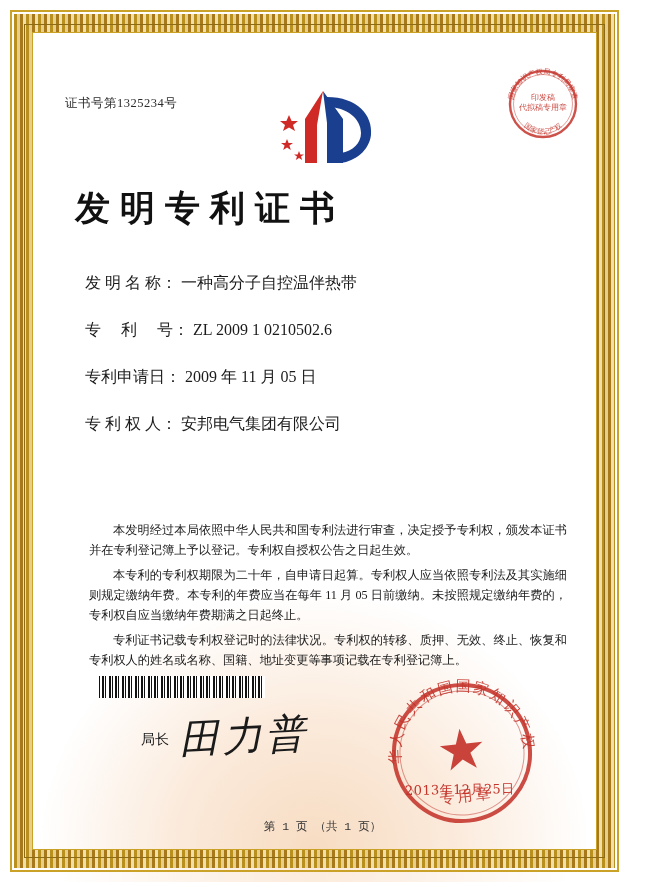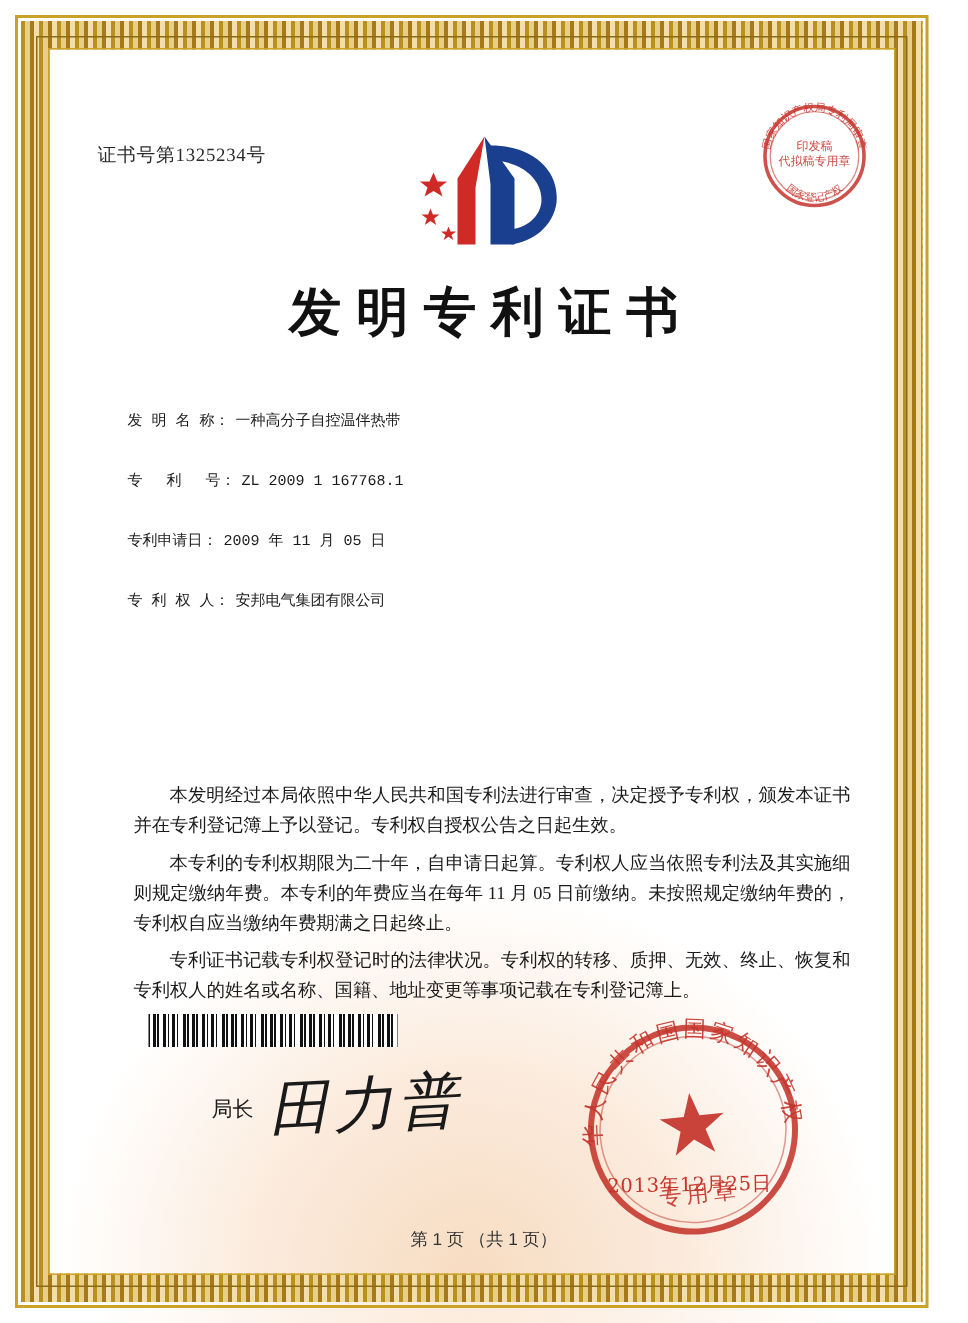--- a/index.html
+++ b/index.html
@@ -115,41 +115,42 @@
     transform: translateX(-50%);
     top: 56px;
     width: 116px;
     height: 78px;
   }
 
   .main-title {
     position: absolute;
     left: 0; right: 0;
     top: 152px;
-    text-align: center;
+    text-align: left;
     font-size: 35px;
     font-weight: bold;
     letter-spacing: 10px;
     color: #111111;
     font-family: "DejaVu Serif", serif;
     text-indent: 10px;
+    padding-left: 32px;
   }
 
   .fields {
     position: absolute;
     left: 52px;
     top: 240px;
     width: 500px;
   }
   .field-row {
-    font-size: 10px;
+    font-size: 16px;
     color: #1b1b1b;
     margin-bottom: 26px;
     white-space: nowrap;
-    font-family: Liberation Mono, monospace;
+    font-family: Liberation Serif, serif;
   }
   .field-label {
     display: inline-block;
     color: #1b1b1b;
   }
   .field-value {
     display: inline-block;
     margin-left: 4px;
   }
 
@@ -221,21 +222,21 @@
     transform: rotate(-1deg);
   }
 
   .page-footer {
     position: absolute;
     left: 0; right: 0;
     top: 786px;
     text-align: center;
     font-size: 11.5px;
     color: #333333;
-    font-family: Liberation Sans, sans-serif;
+    font-family: Liberation Mono, monospace;
   }
 </style>
 </head>
 <body>
 
 <div class="certificate">
 
   <div class="border-outer"></div>
   <div class="border-pattern"></div>
   <div class="page-bg"></div>
@@ -277,21 +278,21 @@
       </svg>
     </div>
 
     <div class="main-title">发明专利证书</div>
 
     <div class="fields">
       <div class="field-row">
         <span class="field-label">发 明 名 称：</span><span class="field-value">一种高分子自控温伴热带</span>
       </div>
       <div class="field-row">
-        <span class="field-label">专　 利 　号：</span><span class="field-value">ZL 2009 1 167768.1</span>
+        <span class="field-label">专　 利 　号：</span><span class="field-value">ZL 2009 1 0210502.6</span>
       </div>
       <div class="field-row">
         <span class="field-label">专利申请日：</span><span class="field-value">2009 年 11 月 05 日</span>
       </div>
       <div class="field-row">
         <span class="field-label">专 利 权 人：</span><span class="field-value">安邦电气集团有限公司</span>
       </div>
     </div>
 
     <div class="paragraphs">

